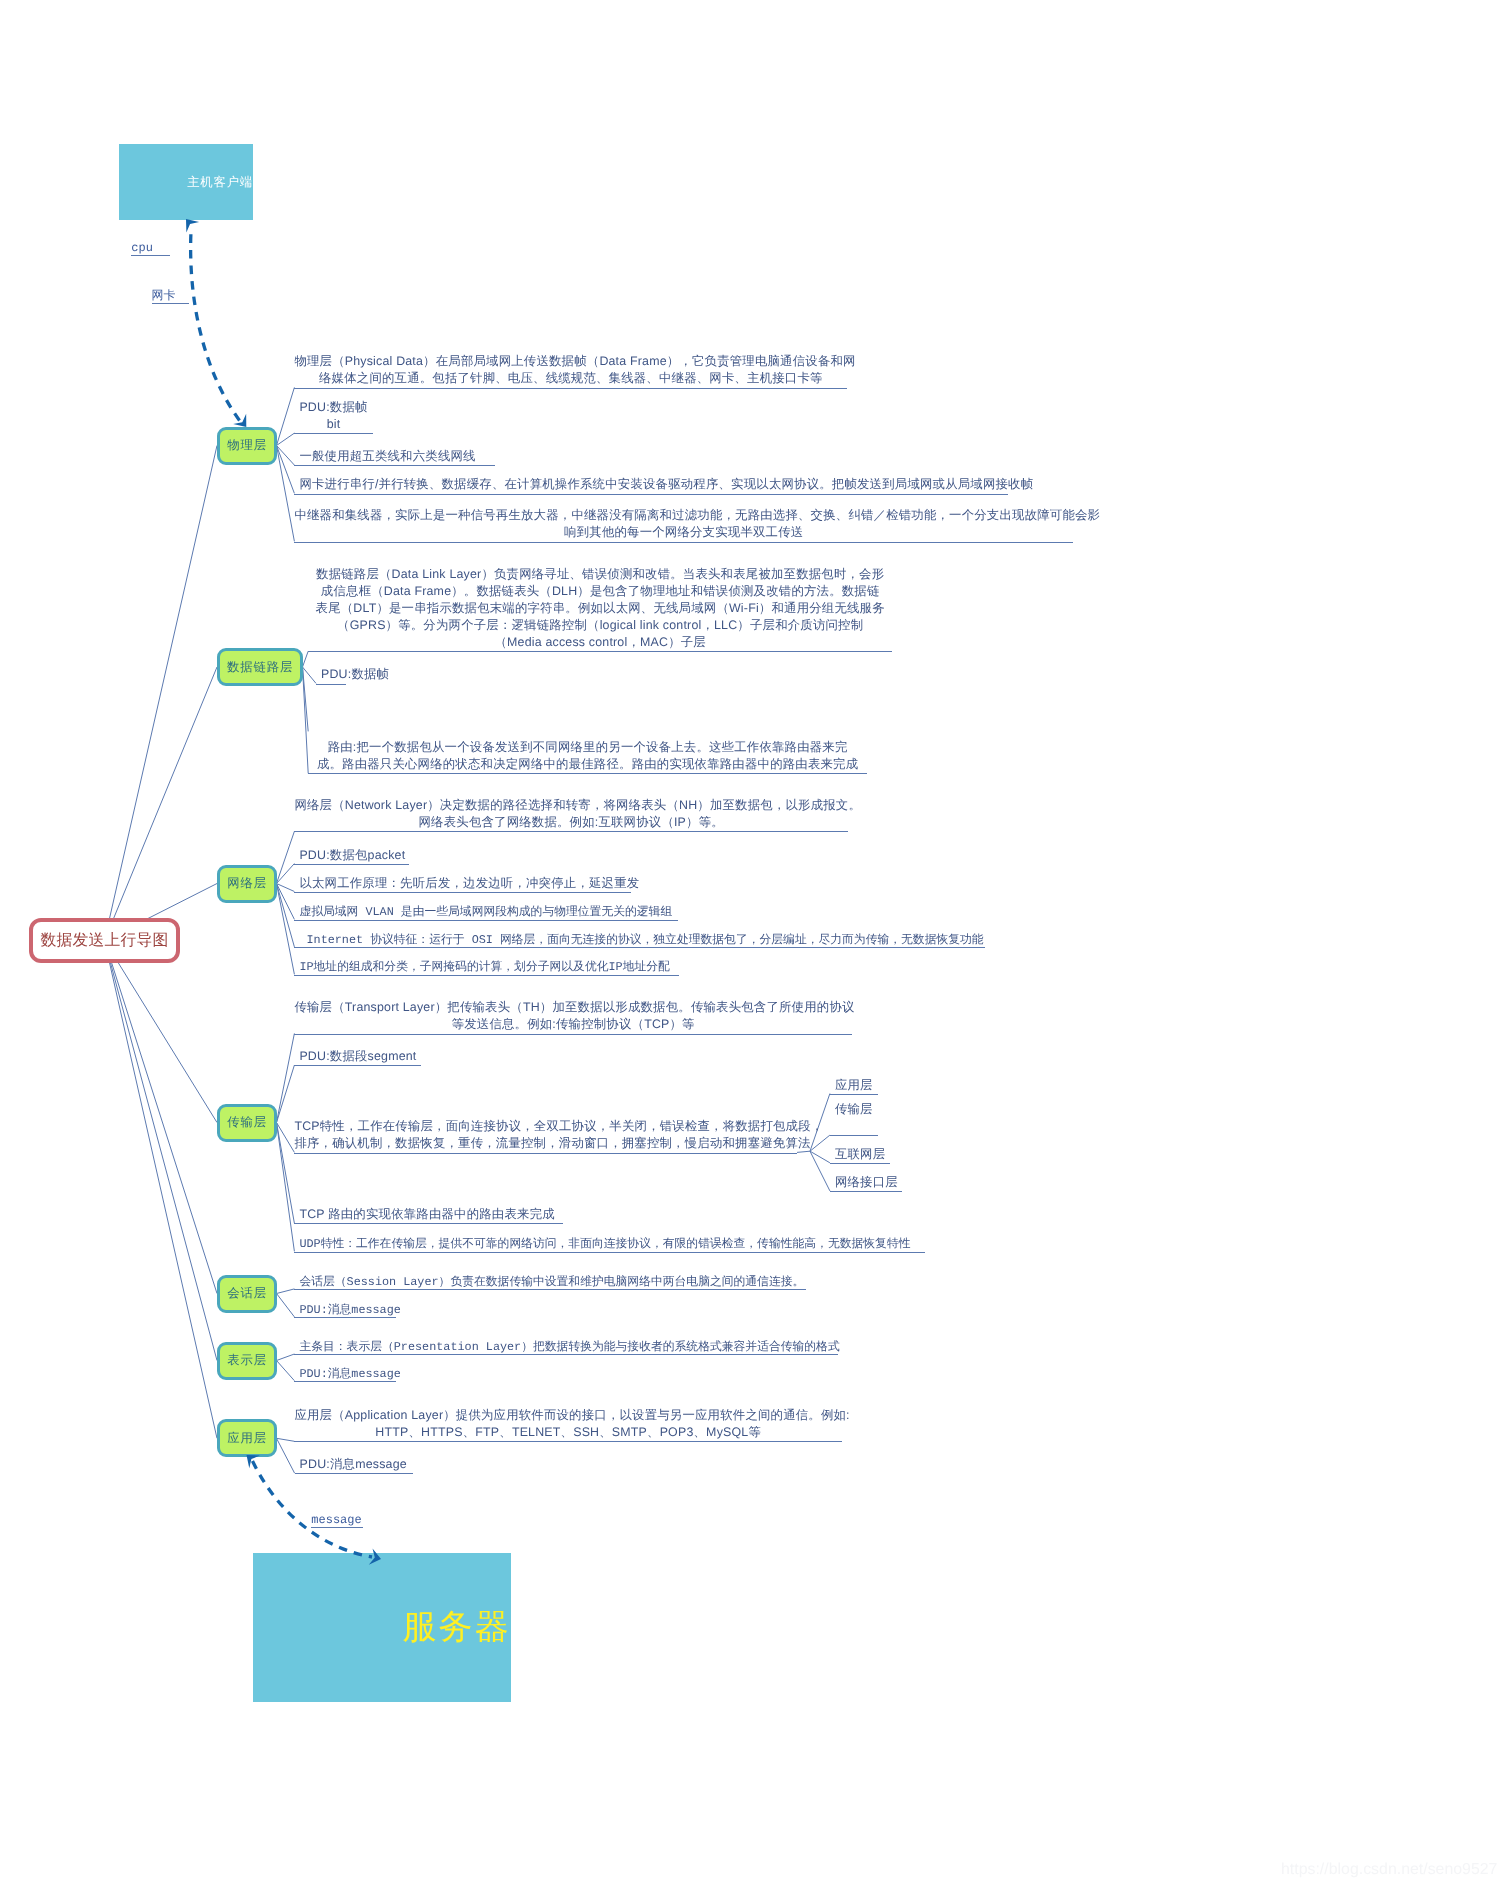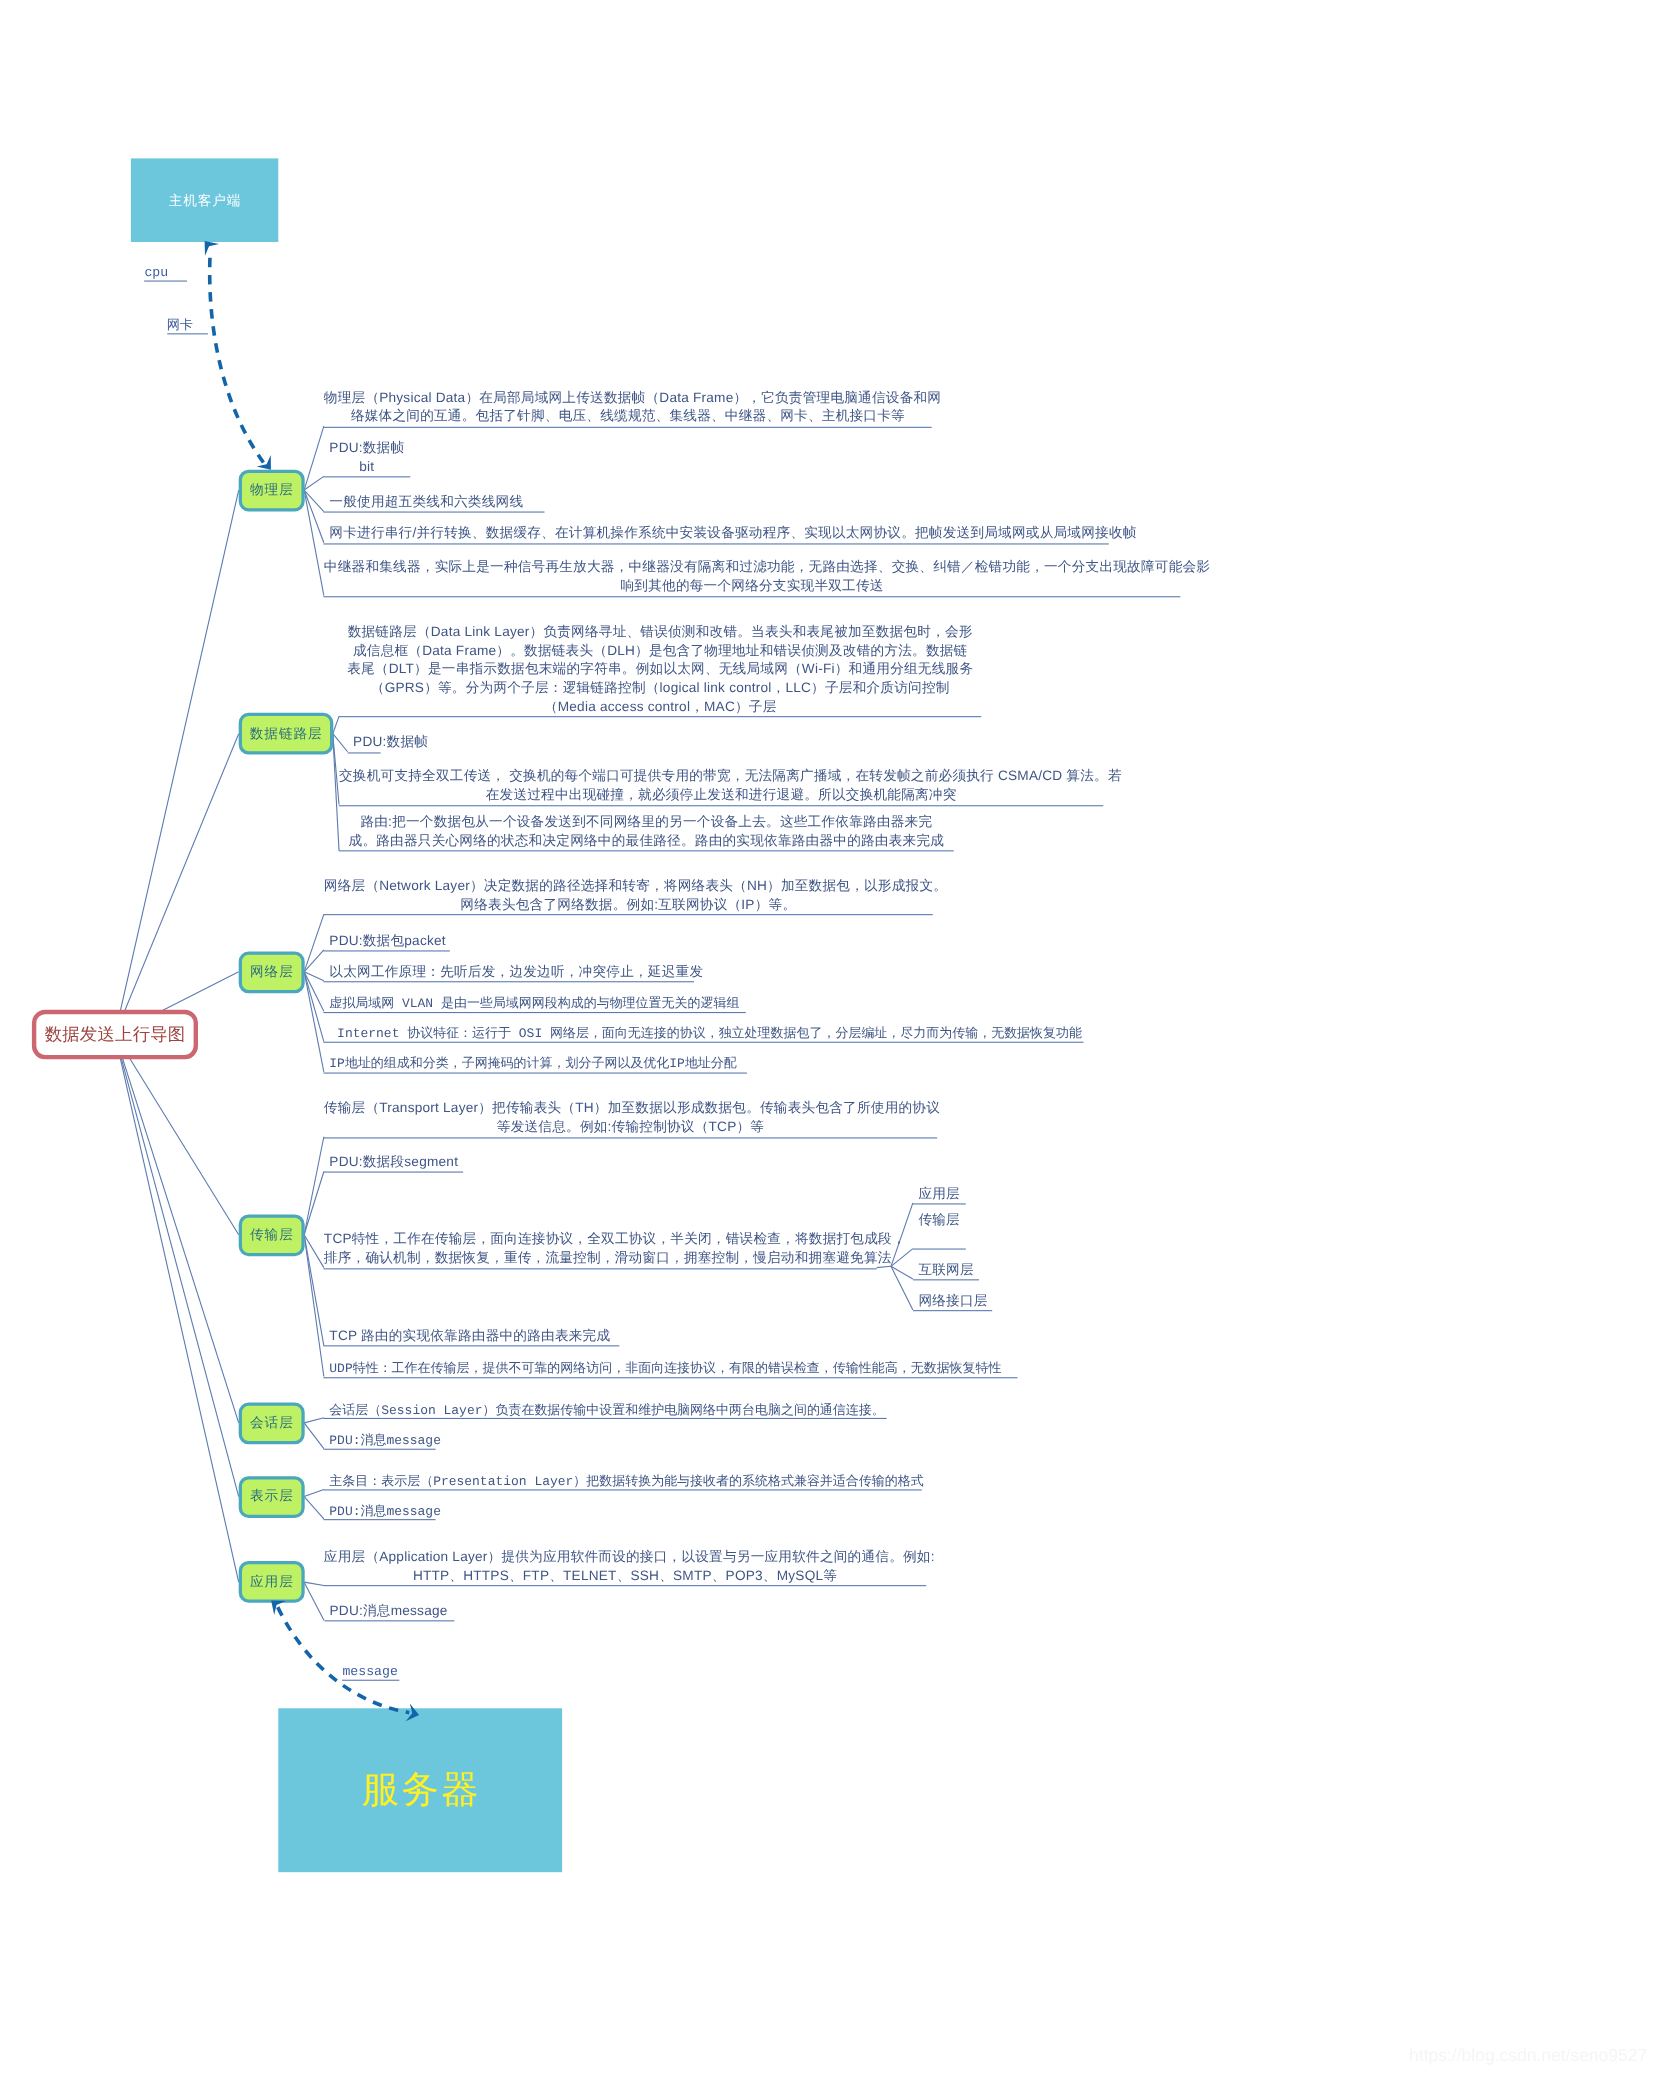--- a/index.html
+++ b/index.html
@@ -1,20 +1,20 @@
 <!DOCTYPE html>
 <html><head>
 <meta charset="utf-8">
 <style>
   html,body{margin:0;padding:0;background:#ffffff;}
   #root{position:relative;width:1506px;height:1890px;overflow:hidden;background:#fff;
         font-family:"Liberation Sans","DejaVu Sans",sans-serif;
         -webkit-font-smoothing:antialiased;text-rendering:geometricPrecision;}
   svg.wires{position:absolute;left:0;top:0;width:1506px;height:1890px;}
-  .endbox{position:absolute;background:#6cc7dd;display:flex;align-items:center;justify-content:center;}
+  .endbox{position:absolute;background:#6cc7dd;display:flex;align-items:center;justify-content:flex-end;}
   .client-label{color:#ffffff;font-size:12.4px;letter-spacing:0.77px;text-indent:0.77px;}
   .server-label{color:#fff022;font-size:34px;letter-spacing:2.2px;text-indent:2.2px;
                 font-family:"DejaVu Serif","Liberation Serif",serif;}
   .node{position:absolute;border:3px solid #4aa7bc;border-radius:9px;background:#bef264;
         display:flex;align-items:center;justify-content:center;color:#2d6e7f;box-sizing:border-box;
         font-size:12.4px;letter-spacing:0.85px;text-indent:0.85px;}
   .center-node{position:absolute;border:4px solid #cc6670;border-radius:12px;background:#fff;
         display:flex;align-items:center;justify-content:center;color:#9c4440;box-sizing:border-box;
         font-size:15.8px;letter-spacing:0.2px;text-indent:0.2px;white-space:nowrap;}
   .leaf{position:absolute;color:#3f5585;box-sizing:border-box;
@@ -102,21 +102,20 @@
 <div class="node" style="left:217px;top:1419.3px;width:59.5px;height:38px;">
       <span>应用层</span>
     </div>
 <div class="leaf ctr" style="left:294.4px;top:353.4px;width:552.9px;height:35.2px;"><span>物理层（Physical Data）在局部局域网上传送数据帧（Data Frame），它负责管理电脑通信设备和网</span><br><span>络媒体之间的互通。包括了针脚、电压、线缆规范、集线器、中继器、网卡、主机接口卡等</span><i class="ul"></i></div>
 <div class="leaf ctr" style="left:294.4px;top:399.1px;width:78.2px;height:35.2px;"><span>PDU:数据帧</span><br><span>bit</span><i class="ul"></i></div>
 <div class="leaf lft" style="left:294.4px;top:448.1px;width:200.6px;height:18.2px;"><span>一般使用超五类线和六类线网线</span><i class="ul"></i></div>
 <div class="leaf lft" style="left:294.4px;top:476.4px;width:714px;height:18.2px;"><span>网卡进行串行/并行转换、数据缓存、在计算机操作系统中安装设备驱动程序、实现以太网协议。把帧发送到局域网或从局域网接收帧</span><i class="ul"></i></div>
 <div class="leaf ctr" style="left:294.4px;top:507.4px;width:778.7px;height:35.2px;"><span>中继器和集线器，实际上是一种信号再生放大器，中继器没有隔离和过滤功能，无路由选择、交换、纠错／检错功能，一个分支出现故障可能会影</span><br><span>响到其他的每一个网络分支实现半双工传送</span><i class="ul"></i></div>
 <div class="leaf ctr" style="left:308.2px;top:566.2px;width:584px;height:86.2px;"><span>数据链路层（Data Link Layer）负责网络寻址、错误侦测和改错。当表头和表尾被加至数据包时，会形</span><br><span>成信息框（Data Frame）。数据链表头（DLH）是包含了物理地址和错误侦测及改错的方法。数据链</span><br><span>表尾（DLT）是一串指示数据包末端的字符串。例如以太网、无线局域网（Wi-Fi）和通用分组无线服务</span><br><span>（GPRS）等。分为两个子层：逻辑链路控制（logical link control，LLC）子层和介质访问控制</span><br><span>（Media access control，MAC）子层</span><i class="ul"></i></div>
 <div class="leaf lft" style="left:316px;top:666.4px;width:30px;height:18.2px;"><span>PDU:数据帧</span><i class="ul"></i></div>
-<div class="leaf ctr" style="left:308.2px;top:697.4px;width:694.8px;height:35.2px;"><span>交换机可支持全双工传送， 交换机的每个端口可提供专用的带宽，无法隔离广播域，在转发帧之前必须执行 CSMA/CD 算法。若</span><br><span>在发送过程中出现碰撞，就必须停止发送和进行退避。所以交换机能隔离冲突</span><i class="ul"></i></div>
 <div class="leaf ctr" style="left:308.2px;top:739.3px;width:558.8px;height:35.2px;"><span>路由:把一个数据包从一个设备发送到不同网络里的另一个设备上去。这些工作依靠路由器来完</span><br><span>成。路由器只关心网络的状态和决定网络中的最佳路径。路由的实现依靠路由器中的路由表来完成</span><i class="ul"></i></div>
 <div class="leaf ctr" style="left:294.4px;top:797.3px;width:553.6px;height:35.2px;"><span>网络层（Network Layer）决定数据的路径选择和转寄，将网络表头（NH）加至数据包，以形成报文。</span><br><span>网络表头包含了网络数据。例如:互联网协议（IP）等。</span><i class="ul"></i></div>
 <div class="leaf lft" style="left:294.4px;top:846.5px;width:114.2px;height:18.2px;"><span>PDU:数据包packet</span><i class="ul"></i></div>
 <div class="leaf lft" style="left:294.4px;top:874.5px;width:336.3px;height:18.2px;"><span>以太网工作原理：先听后发，边发边听，冲突停止，延迟重发</span><i class="ul"></i></div>
 <div class="leaf mono lft" style="left:294.4px;top:902.4px;width:384.1px;height:18.2px;"><span>虚拟局域网 VLAN 是由一些局域网网段构成的与物理位置无关的逻辑组</span><i class="ul"></i></div>
 <div class="leaf mono lft" style="left:294.4px;top:929.9px;width:690.6px;height:18.2px;"><span> Internet 协议特征：运行于 OSI 网络层，面向无连接的协议，独立处理数据包了，分层编址，尽力而为传输，无数据恢复功能</span><i class="ul"></i></div>
 <div class="leaf mono lft" style="left:294.4px;top:957.4px;width:384.6px;height:18.2px;"><span>IP地址的组成和分类，子网掩码的计算，划分子网以及优化IP地址分配</span><i class="ul"></i></div>
 <div class="leaf ctr" style="left:294.4px;top:999.4px;width:557.6px;height:35.2px;"><span>传输层（Transport Layer）把传输表头（TH）加至数据以形成数据包。传输表头包含了所使用的协议</span><br><span>等发送信息。例如:传输控制协议（TCP）等</span><i class="ul"></i></div>
 <div class="leaf lft" style="left:294.4px;top:1048.1px;width:126.6px;height:18.2px;"><span>PDU:数据段segment</span><i class="ul"></i></div>
 <div class="leaf ctr" style="left:294.4px;top:1118.4px;width:502.6px;height:35.2px;"><span>TCP特性，工作在传输层，面向连接协议，全双工协议，半关闭，错误检查，将数据打包成段，</span><br><span>排序，确认机制，数据恢复，重传，流量控制，滑动窗口，拥塞控制，慢启动和拥塞避免算法</span><i class="ul"></i></div>

